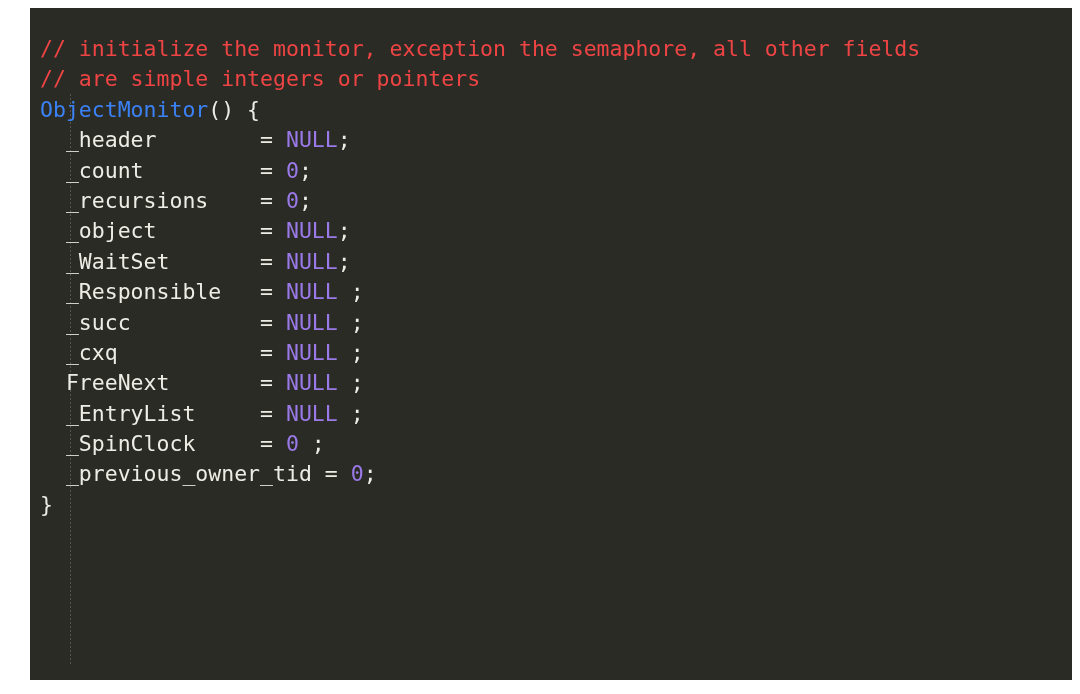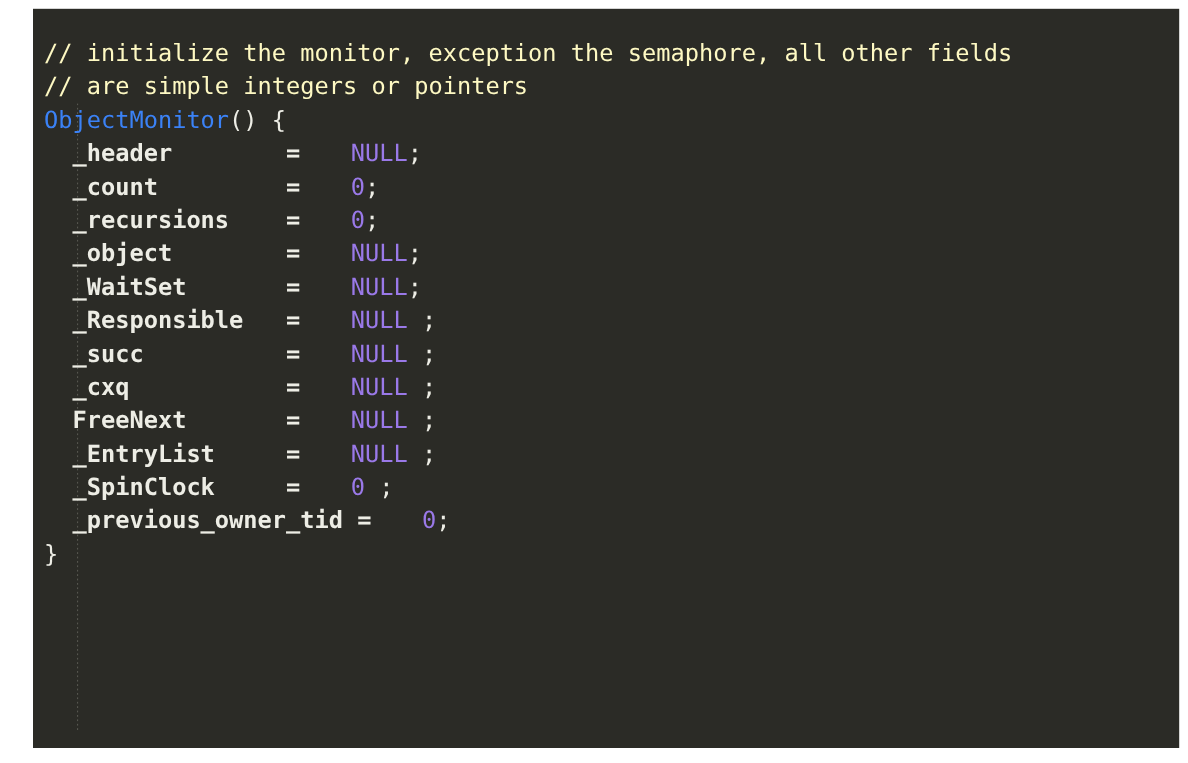--- a/index.html
+++ b/index.html
@@ -52,24 +52,24 @@
 
   .code-line {
     height: 30.4px;
     line-height: 30.4px;
     font-size: 21.5px;
     white-space: pre;
     letter-spacing: 0px;
     color: #E8E8E0;
   }
 
-  .tok-comment  { color: #fef9c3; text-align: right; }
+  .tok-comment  { color: #ef4444; text-align: right; }
   .tok-func     { color: #3b82f6; }
-  .tok-plain    { color: #EDEDE5; font-weight: bold; }
-  .tok-const    { color: #9A79E8; margin-left: 33px; }
+  .tok-plain    { color: #EDEDE5; }
+  .tok-const    { color: #9A79E8; }
   .tok-punct    { color: #EDEDE5; }
 </style>
 </head>
 <body>
 
 <div id="code-block">
   <div id="indent-guide"></div>
   <div id="code-lines">
       <div class="code-line"><span class="tok-comment">// initialize the monitor, exception the semaphore, all other fields</span></div>
       <div class="code-line"><span class="tok-comment">// are simple integers or pointers</span></div>

